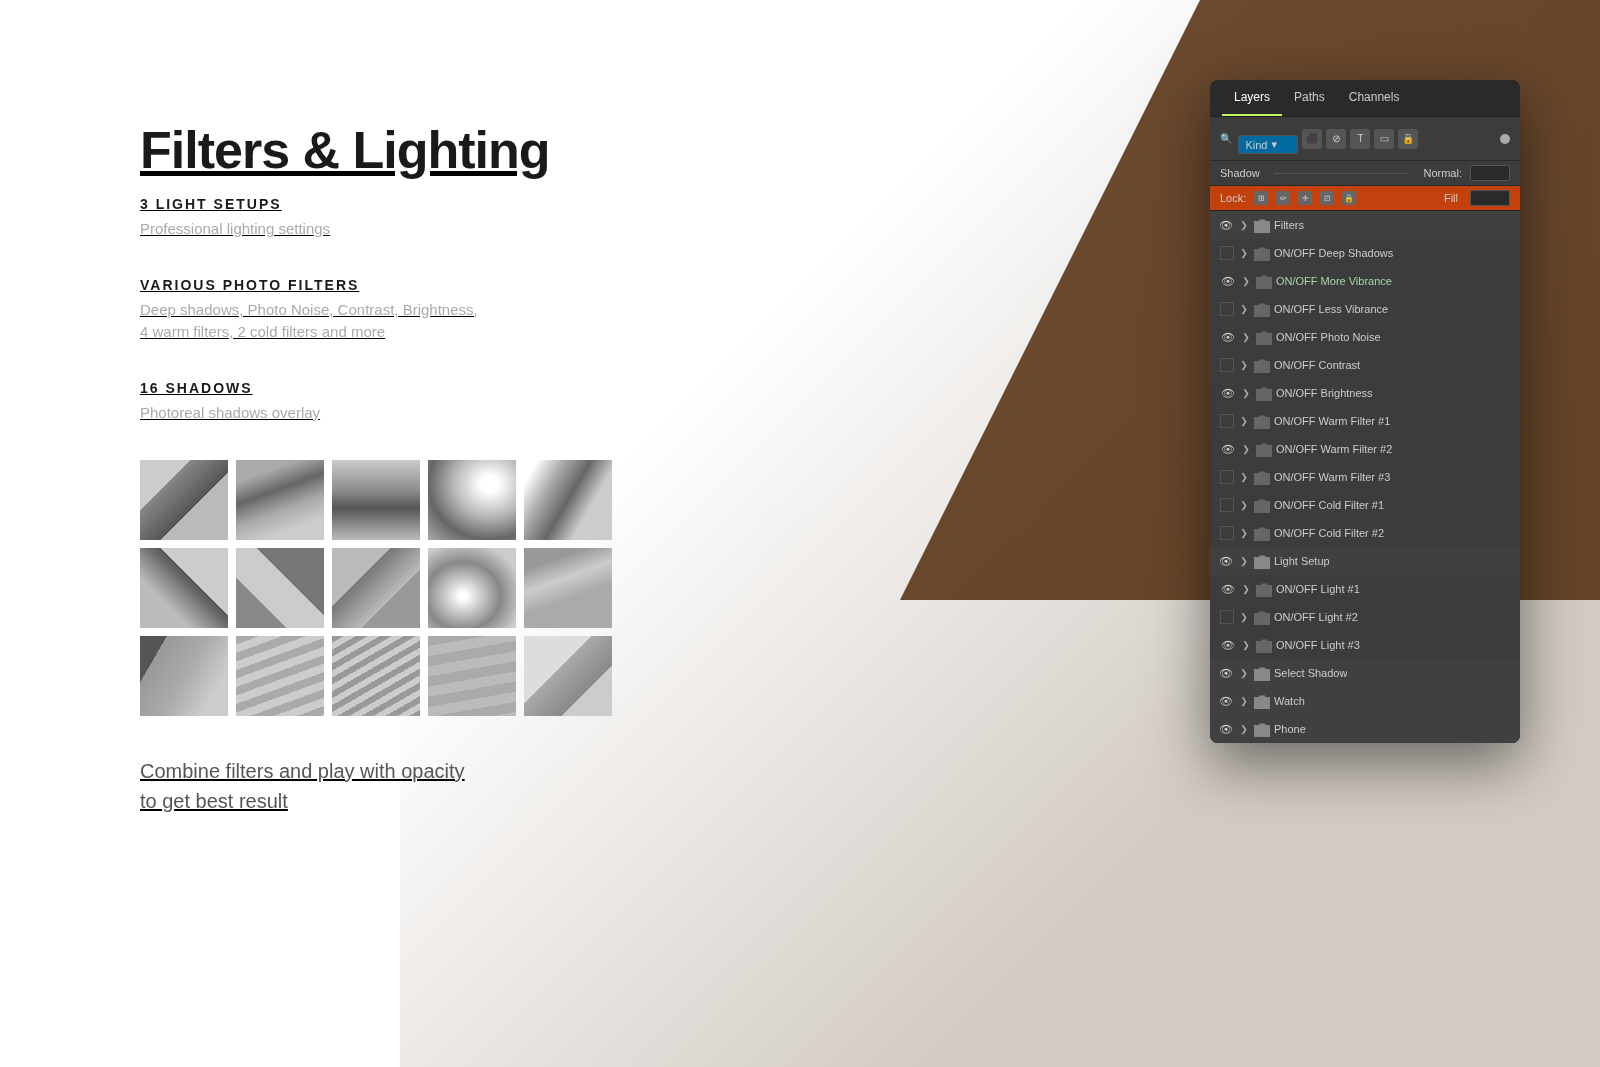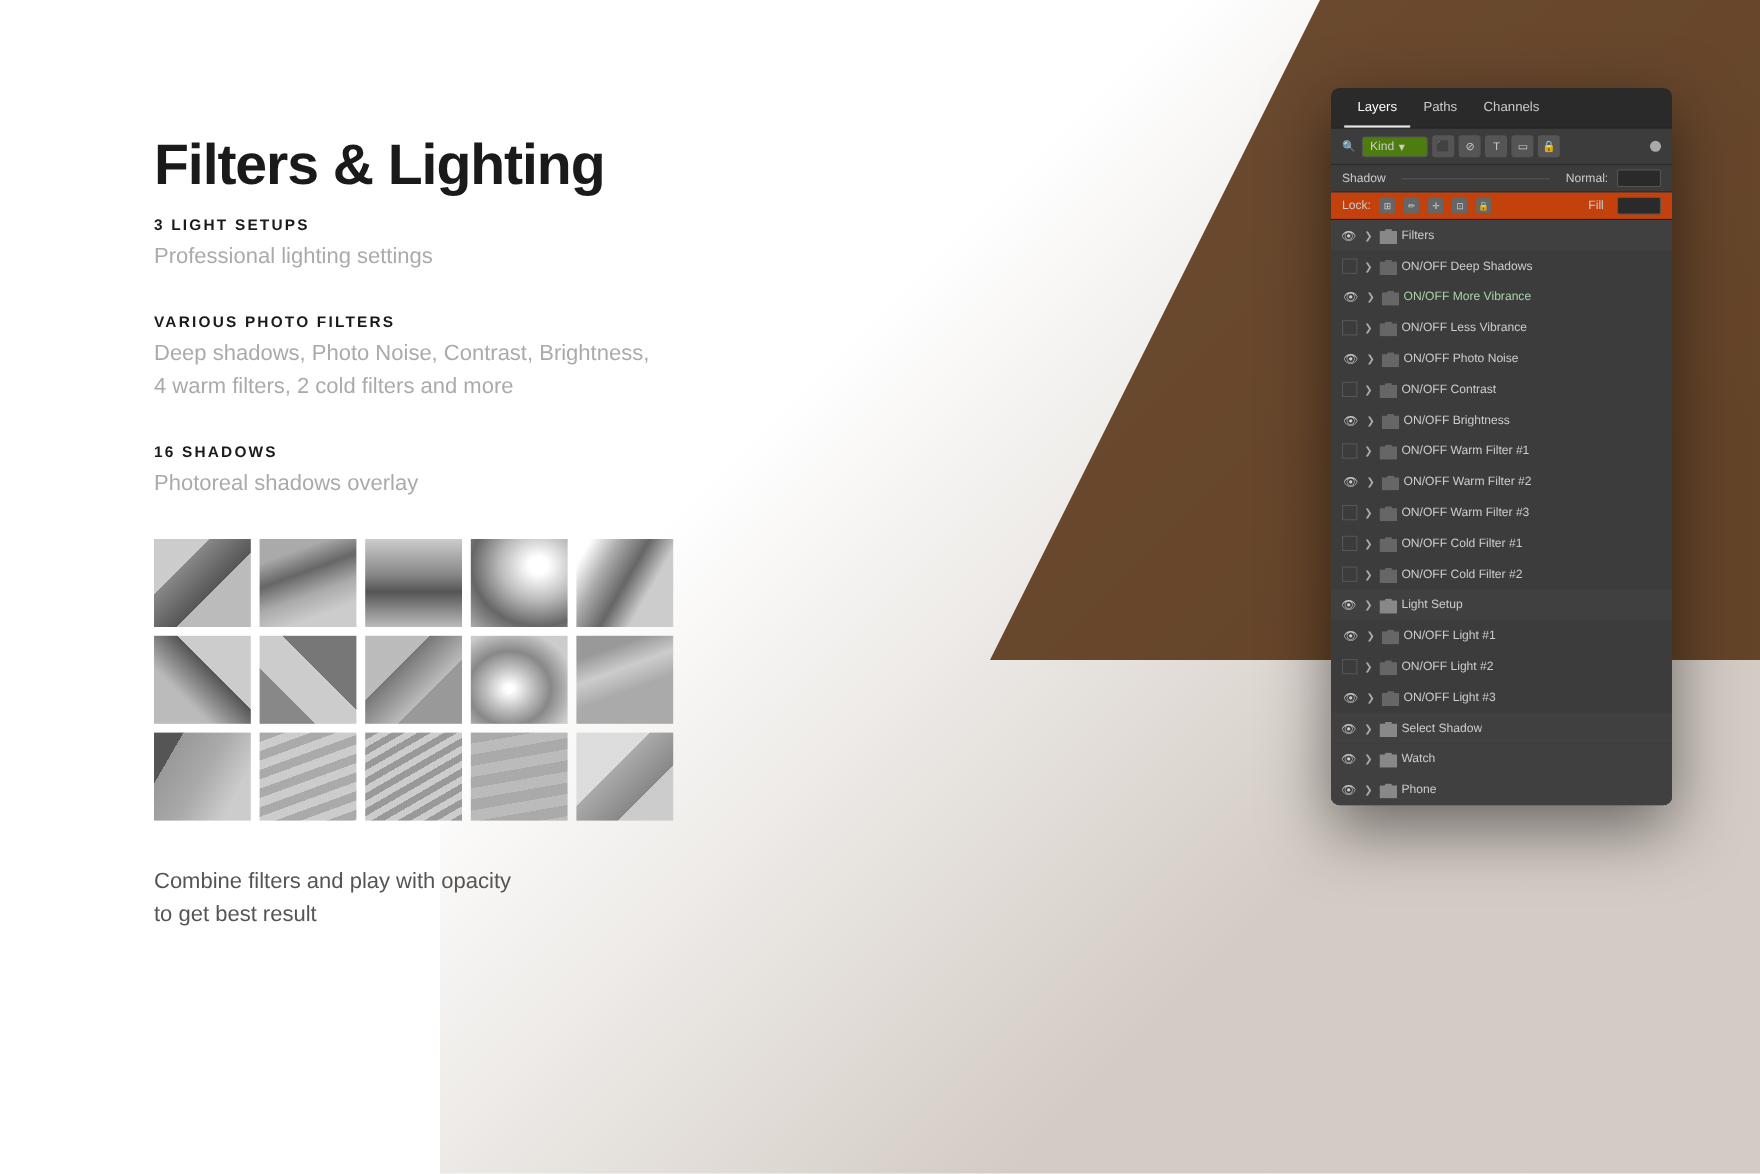--- a/index.html
+++ b/index.html
@@ -38,20 +38,21 @@
 
     
     .content-area {
       position: absolute;
       left: 0;
       top: 0;
       width: 860px;
       height: 1067px;
       padding: 120px 80px 60px 140px;
       z-index: 1;
+      text-decoration: underline;
     }
 
     .main-title {
       font-size: 52px;
       font-weight: 700;
       color: #1a1a1a;
       margin-bottom: 16px;
       letter-spacing: -1px;
     }
 
@@ -66,21 +67,21 @@
     .section-heading {
       font-size: 14px;
       font-weight: 700;
       color: #1a1a1a;
       letter-spacing: 2px;
       text-transform: uppercase;
       margin-bottom: 6px;
     }
 
     .section-desc {
-      font-size: 20px;
+      font-size: 15px;
       color: #aaa;
       margin-bottom: 36px;
       font-weight: 300;
       line-height: 1.5;
     }
 
     
     .shadow-grid {
       display: grid;
       grid-template-columns: repeat(5, 88px);
@@ -145,43 +146,44 @@
     .ps-tab {
       padding: 10px 12px;
       font-size: 12px;
       color: #ccc;
       cursor: pointer;
       border-bottom: 2px solid transparent;
     }
 
     .ps-tab.active {
       color: #fff;
-      border-bottom: 2px solid #e5e5e5;
+      border-bottom: 2px solid #bef264;
     }
 
     .ps-toolbar {
       background: #3c3c3c;
       padding: 6px 10px;
       display: flex;
       align-items: center;
       gap: 4px;
       border-bottom: 1px solid #2a2a2a;
     }
 
     .ps-kind-select {
-      background: #4d7c0f;
+      background: #0369a1;
       border: 1px solid #555;
       color: #ccc;
       font-size: 11px;
       padding: 2px 6px;
       border-radius: 3px;
       display: flex;
       align-items: center;
       gap: 4px;
       min-width: 60px;
+      margin-top: 12px;
     }
 
     .ps-icon-btn {
       width: 20px;
       height: 20px;
       background: #555;
       border-radius: 3px;
       display: flex;
       align-items: center;
       justify-content: center;

